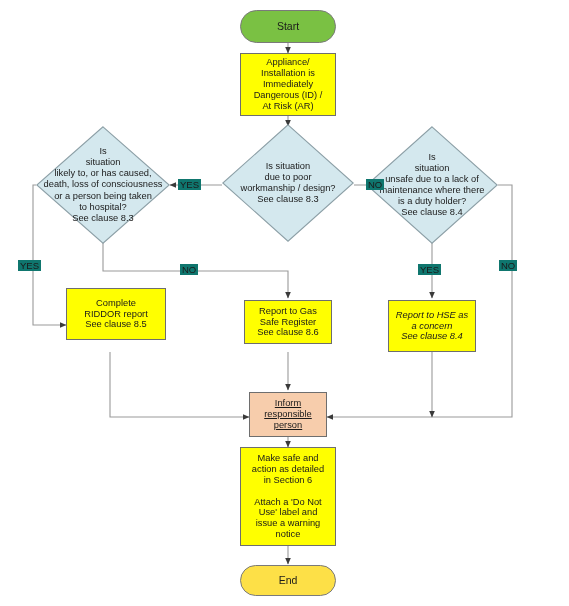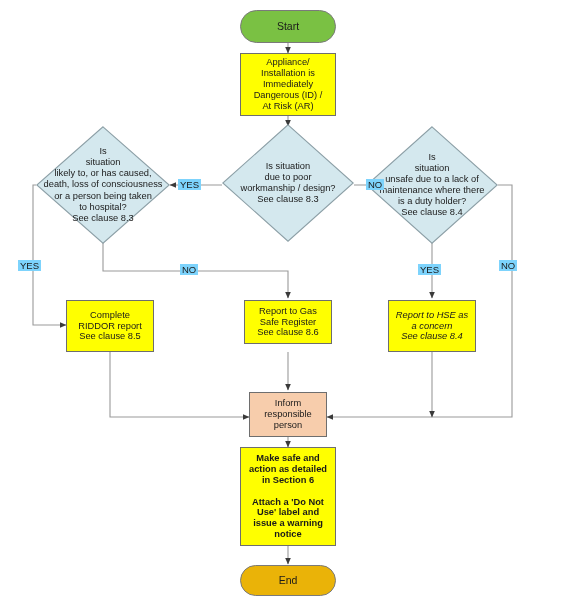--- a/index.html
+++ b/index.html
@@ -39,31 +39,32 @@
   }
   .terminator {
     border-radius: 22px;
     border: 1px solid #7a7a7a;
     font-size: 10.5px;
   }
   .start {
     background: #7ac143;
   }
   .end {
-    background: #eab308;
+    background: #fde047;
   }
   .process {
     background: #ffff00;
     border: 1px solid #6e6e6e;
     font-size: 9.3px;
   }
   .process-peach {
     background: #f7cdac;
     border: 1px solid #6e6e6e;
     font-size: 9.3px;
+    text-decoration: underline;
   }
   .decision {
     background: transparent;
     border: none;
   }
   .decision .dia-shape {
     position: absolute;
     left: 0;
     top: 0;
     width: 100%;
@@ -75,21 +76,21 @@
     z-index: 2;
     font-size: 9.3px;
     line-height: 1.2;
     padding: 0 4px;
     white-space: pre-line;
   }
   .edge-label {
     position: absolute;
     font-size: 9.5px;
     color: #1a1a1a;
-    background: #7dd3fc;
+    background: #0f766e;
     padding: 0 2px;
     z-index: 4;
     white-space: nowrap;
   }
 </style>
 </head>
 <body>
 
 <div id="canvas">
 
@@ -170,21 +171,21 @@
       <polygon points="66,0.8 131.2,59 66,117.2 0.8,59" fill="#d4e8ee" stroke="#8c9fa6" stroke-width="1.1"></polygon>
     </svg>
     <span class="dia-text">Is
 situation
 unsafe due to a lack of
 maintenance where there
 is a duty holder?
 See clause 8.4</span>
   </div>
 
-  <div class="node process" style="left:66px; top:300px; width:88px; height:52px;">
+  <div class="node process" style="left:66px; top:288px; width:100px; height:52px;">
     <span>Complete
 RIDDOR report
 See clause 8.5</span>
   </div>
 
   <div class="node process" style="left:244px; top:300px; width:88px; height:44px;">
     <span>Report to Gas
 Safe Register
 See clause 8.6</span>
   </div>
@@ -193,21 +194,21 @@
     <span>Report to HSE as
 a concern
 See clause 8.4</span>
   </div>
 
   <div class="node process-peach" style="left:249px; top:392px; width:78px; height:45px;">
     <span>Inform responsible
 person</span>
   </div>
 
-  <div class="node process" style="left:240px; top:447px; width:96px; height:99px;font-weight:bold;">
+  <div class="node process" style="left:240px; top:447px; width:96px; height:99px;">
     <span>Make safe and
 action as detailed
 in Section 6
 
 Attach a 'Do Not
 Use' label and
 issue a warning
 notice</span>
   </div>
 

